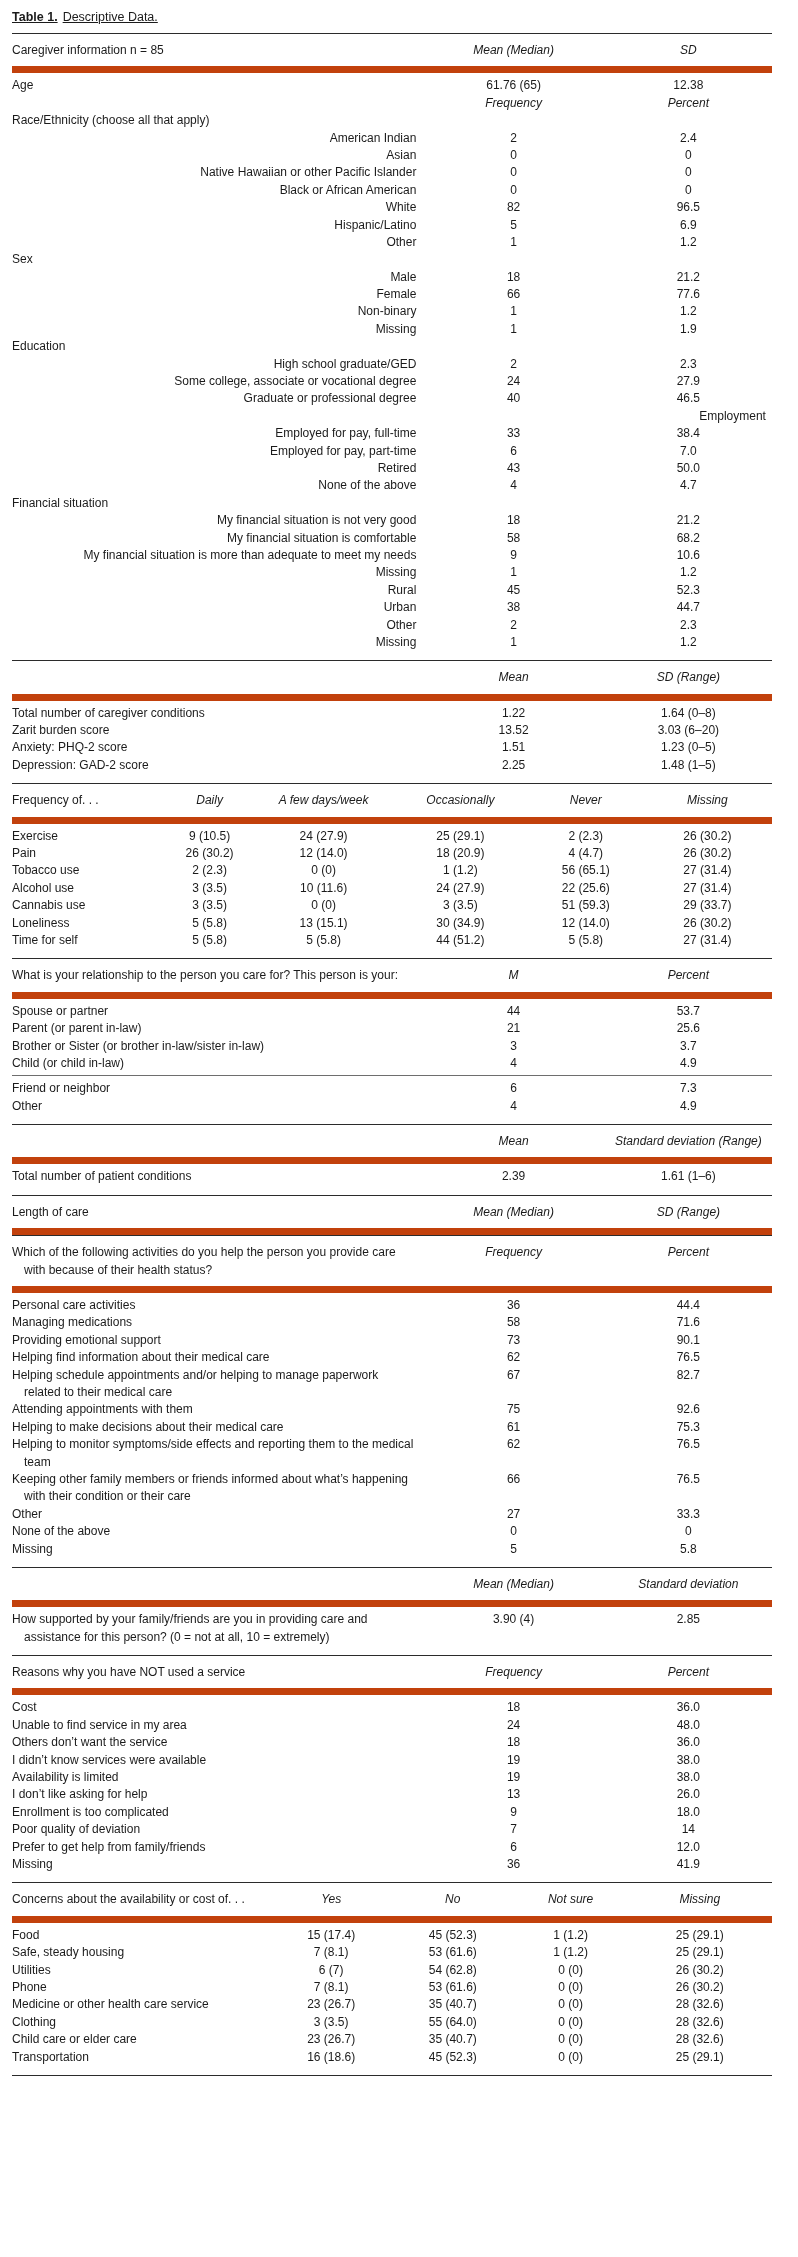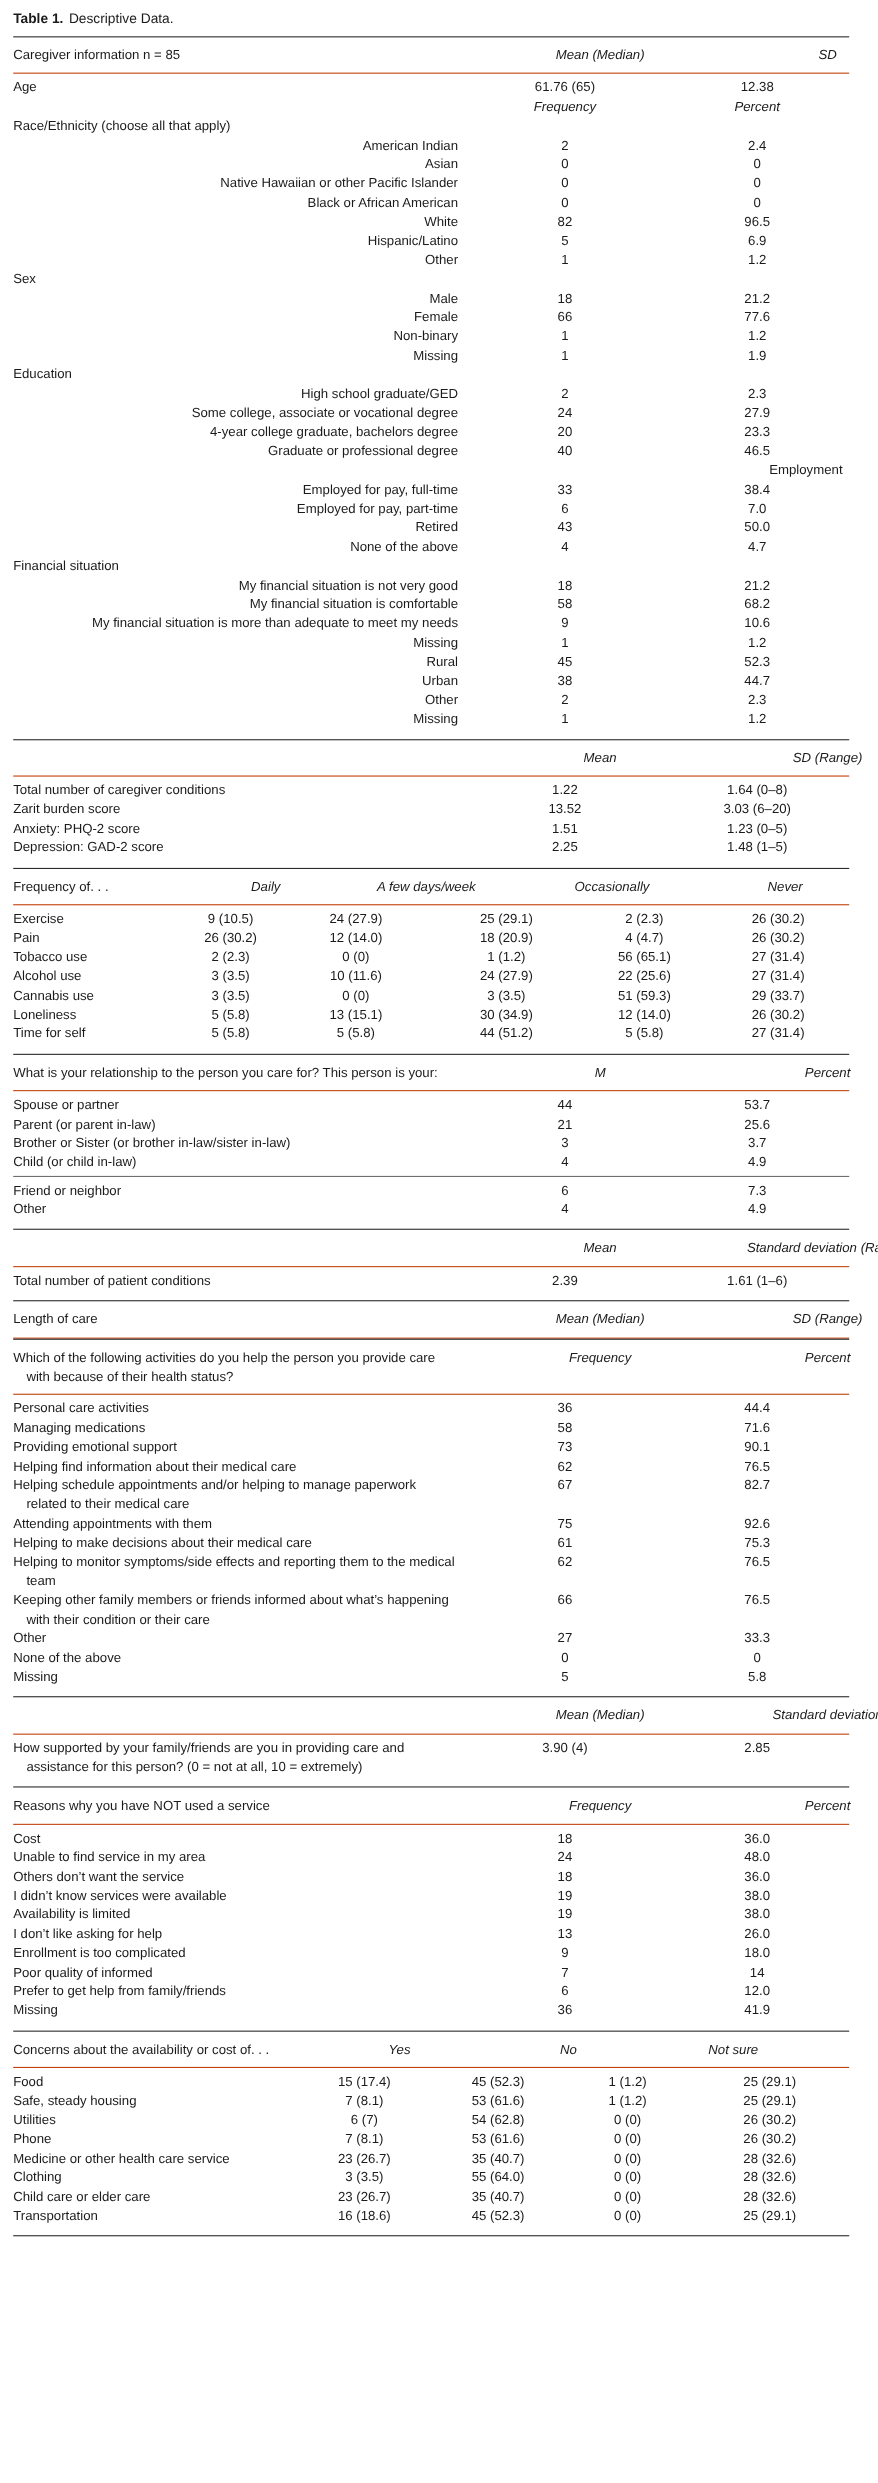--- a/index.html
+++ b/index.html
@@ -7,30 +7,29 @@
   body { width: 798px; }
   .page {
     width: 798px;
     min-height: 2257px;
     padding: 8px 26px 24px 12px;
     font-family: "Liberation Sans", "DejaVu Sans", sans-serif;
     font-size: 12px;
     color: #1b1b1b;
     background: #ffffff;
   }
-  .table-title { font-size: 12.5px; margin: 2px 0 9px 0; }
+  .table-title { font-size: 12.5px; margin: 2px 0 9px 0; text-decoration: underline; }
   .table-title .bold { font-weight: bold; margin-right: 5px; }
   .dtable { border-bottom: 1.5px solid #2b2b2b; }
   .section { border-top: 1px solid #2b2b2b; }
   .hrow {
     display: grid;
     padding: 8px 0 7px 0;
-    border-bottom: 1px solid #c2410c;
+    border-bottom: 7px solid #c2410c;
     align-items: start;
-    gap: 32px;
   }
   .sbody { padding: 4px 0 9px 0; }
   .row { display: grid; line-height: 1.45; }
   .hrow { line-height: 1.45; }
 
   
   .cols3 .row, .cols3 .hrow { grid-template-columns: 54% 24% 22%; }
   .cols6 .row, .cols6 .hrow { grid-template-columns: 20% 12% 18% 18% 15% 17%; }
   .cols5 .row, .cols5 .hrow { grid-template-columns: 34% 16% 16% 15% 19%; }
 
@@ -137,25 +136,20 @@
             <div class="cell label ind1">High school graduate/GED</div>
             <div class="cell val">2</div>
             <div class="cell val">2.3</div>
           </div>
           <div class="row">
             <div class="cell label ind1">Some college, associate or vocational degree</div>
             <div class="cell val">24</div>
             <div class="cell val">27.9</div>
           </div>
           <div class="row">
-            <div class="cell label ind1">4-year college graduate, bachelors degree</div>
-            <div class="cell val">20</div>
-            <div class="cell val">23.3</div>
-          </div>
-          <div class="row">
             <div class="cell label ind1">Graduate or professional degree</div>
             <div class="cell val">40</div>
             <div class="cell val">46.5</div>
           </div>
           <div class="row">
             <div class="cell label ind0" style="grid-column: 1 / -1; text-align: right;">Employment</div>
           </div>
           <div class="row">
             <div class="cell label ind1">Employed for pay, full-time</div>
             <div class="cell val">33</div>
@@ -498,21 +492,21 @@
             <div class="cell label ind0">I don’t like asking for help</div>
             <div class="cell val">13</div>
             <div class="cell val">26.0</div>
           </div>
           <div class="row">
             <div class="cell label ind0">Enrollment is too complicated</div>
             <div class="cell val">9</div>
             <div class="cell val">18.0</div>
           </div>
           <div class="row">
-            <div class="cell label ind0">Poor quality of informed</div>
+            <div class="cell label ind0">Poor quality of deviation</div>
             <div class="cell val">7</div>
             <div class="cell val">14</div>
           </div>
           <div class="row">
             <div class="cell label ind0">Prefer to get help from family/friends</div>
             <div class="cell val">6</div>
             <div class="cell val">12.0</div>
           </div>
           <div class="row">
             <div class="cell label ind0">Missing</div>

